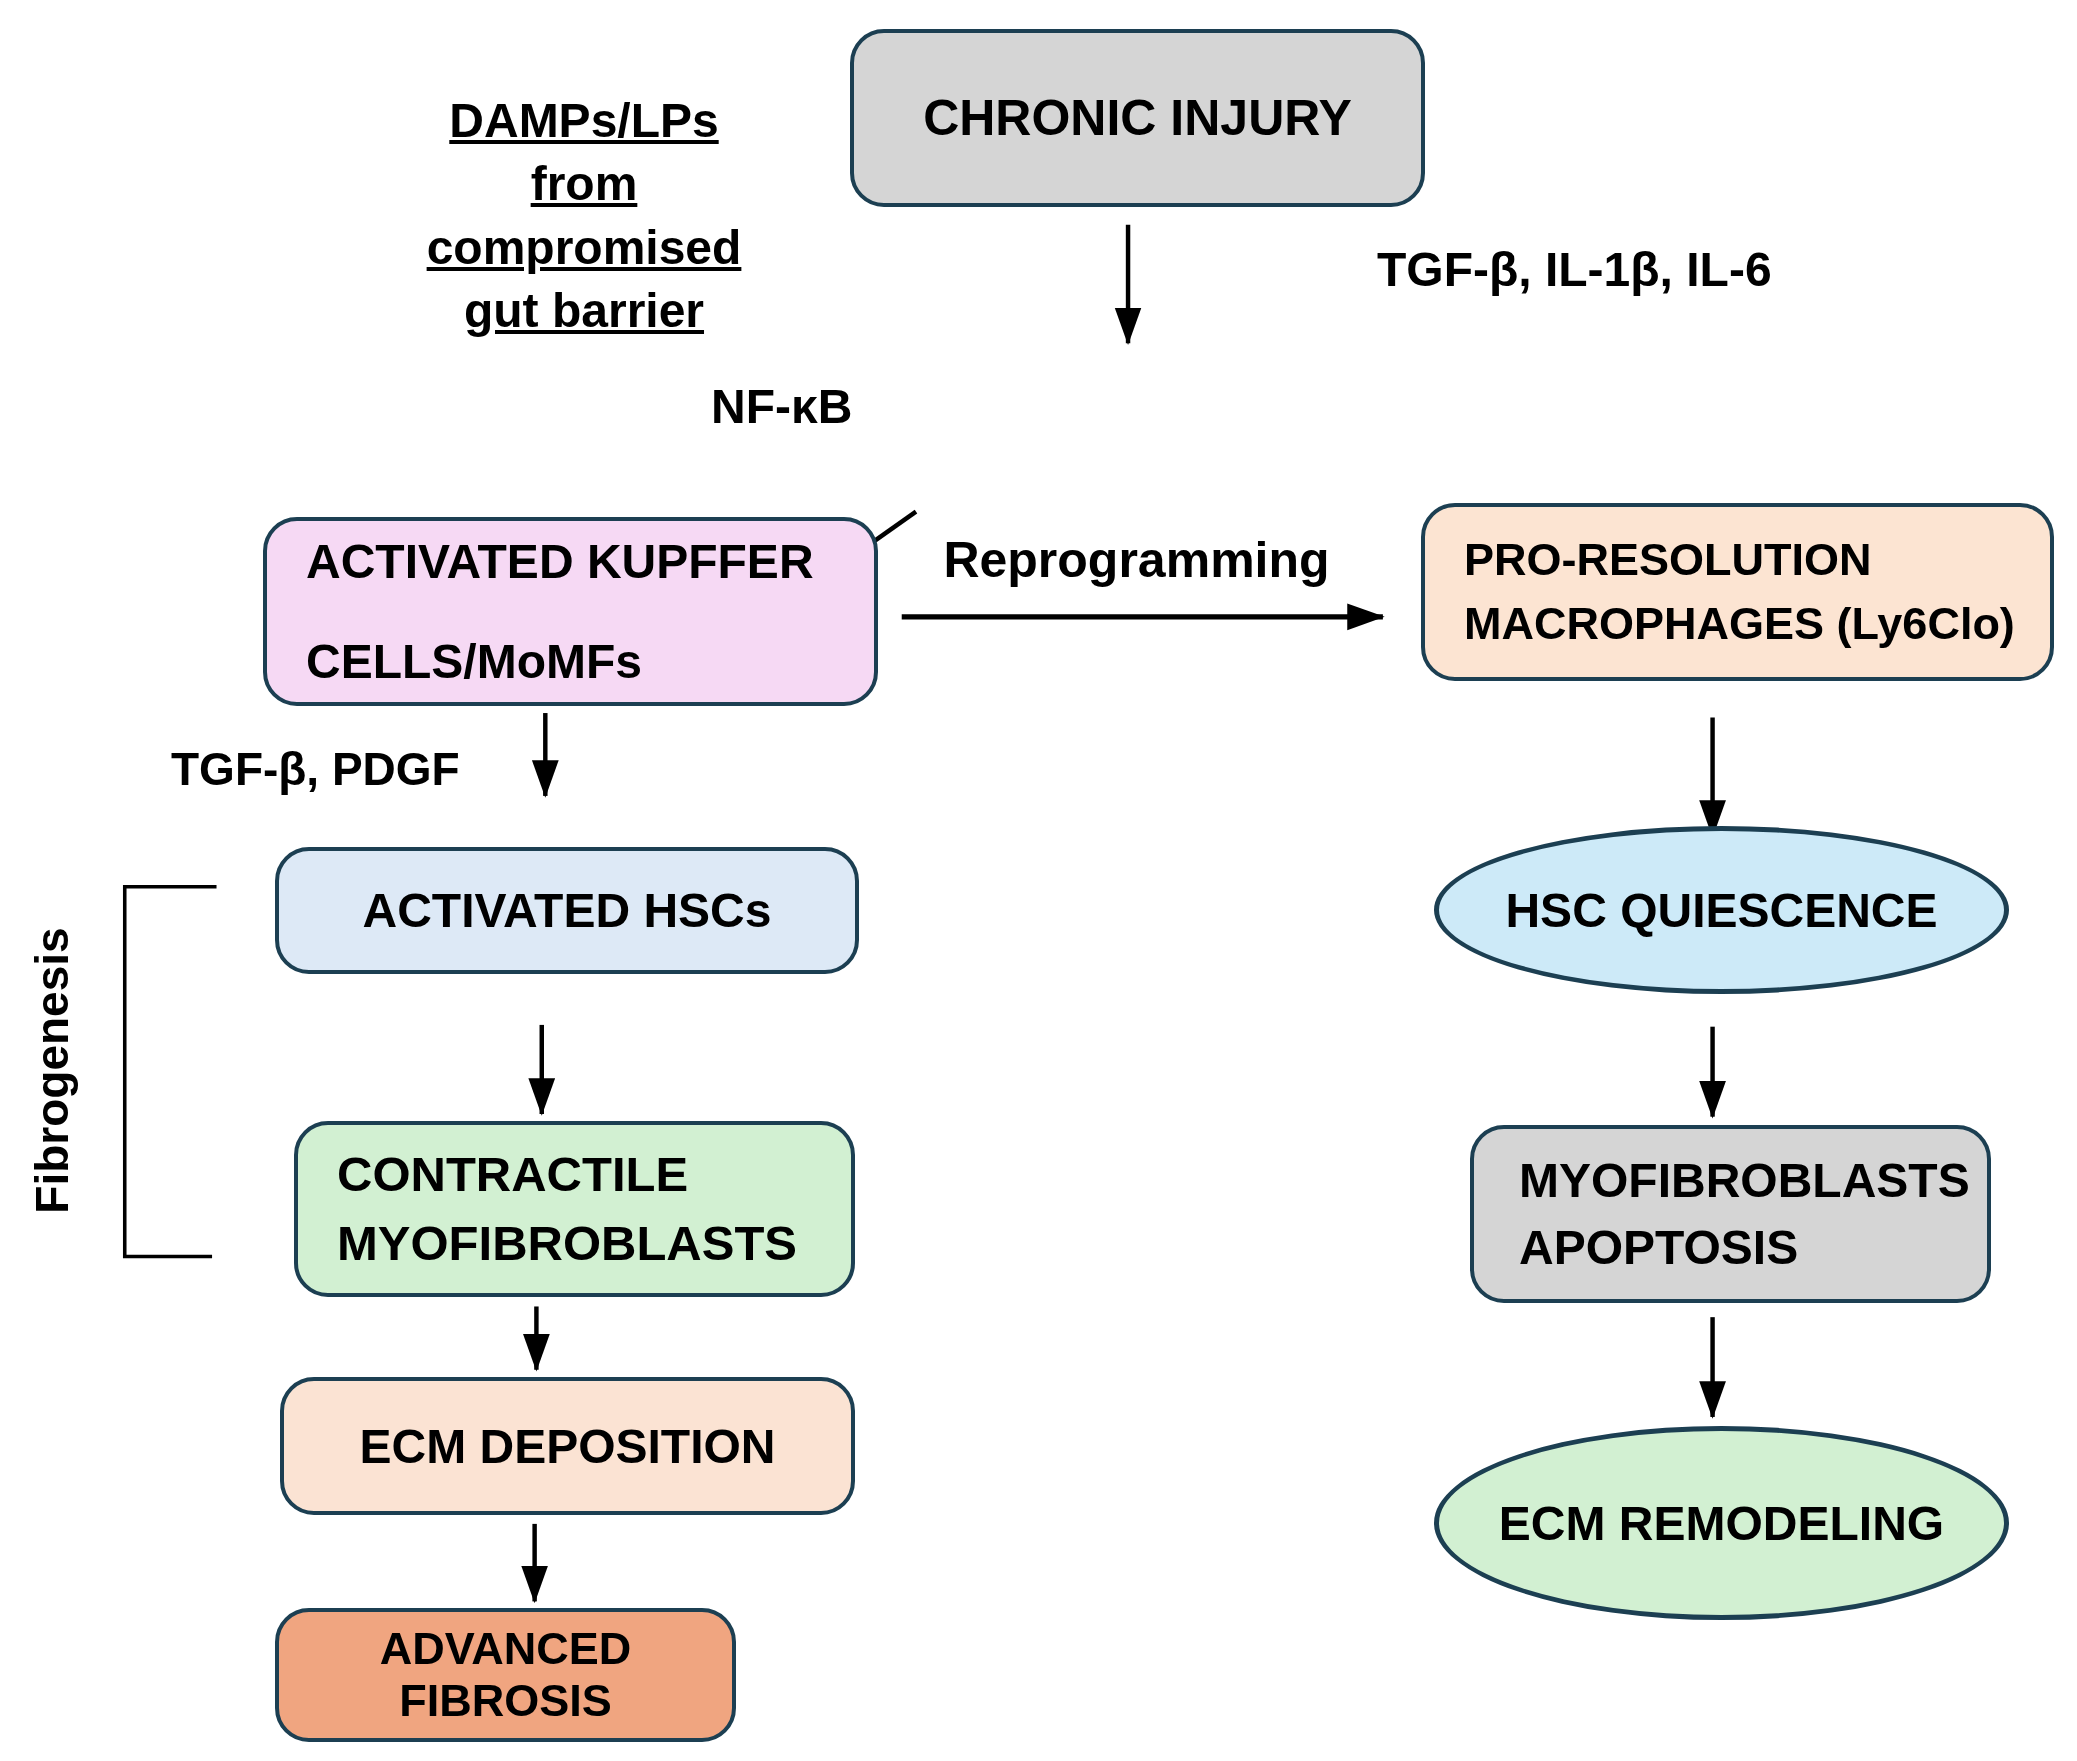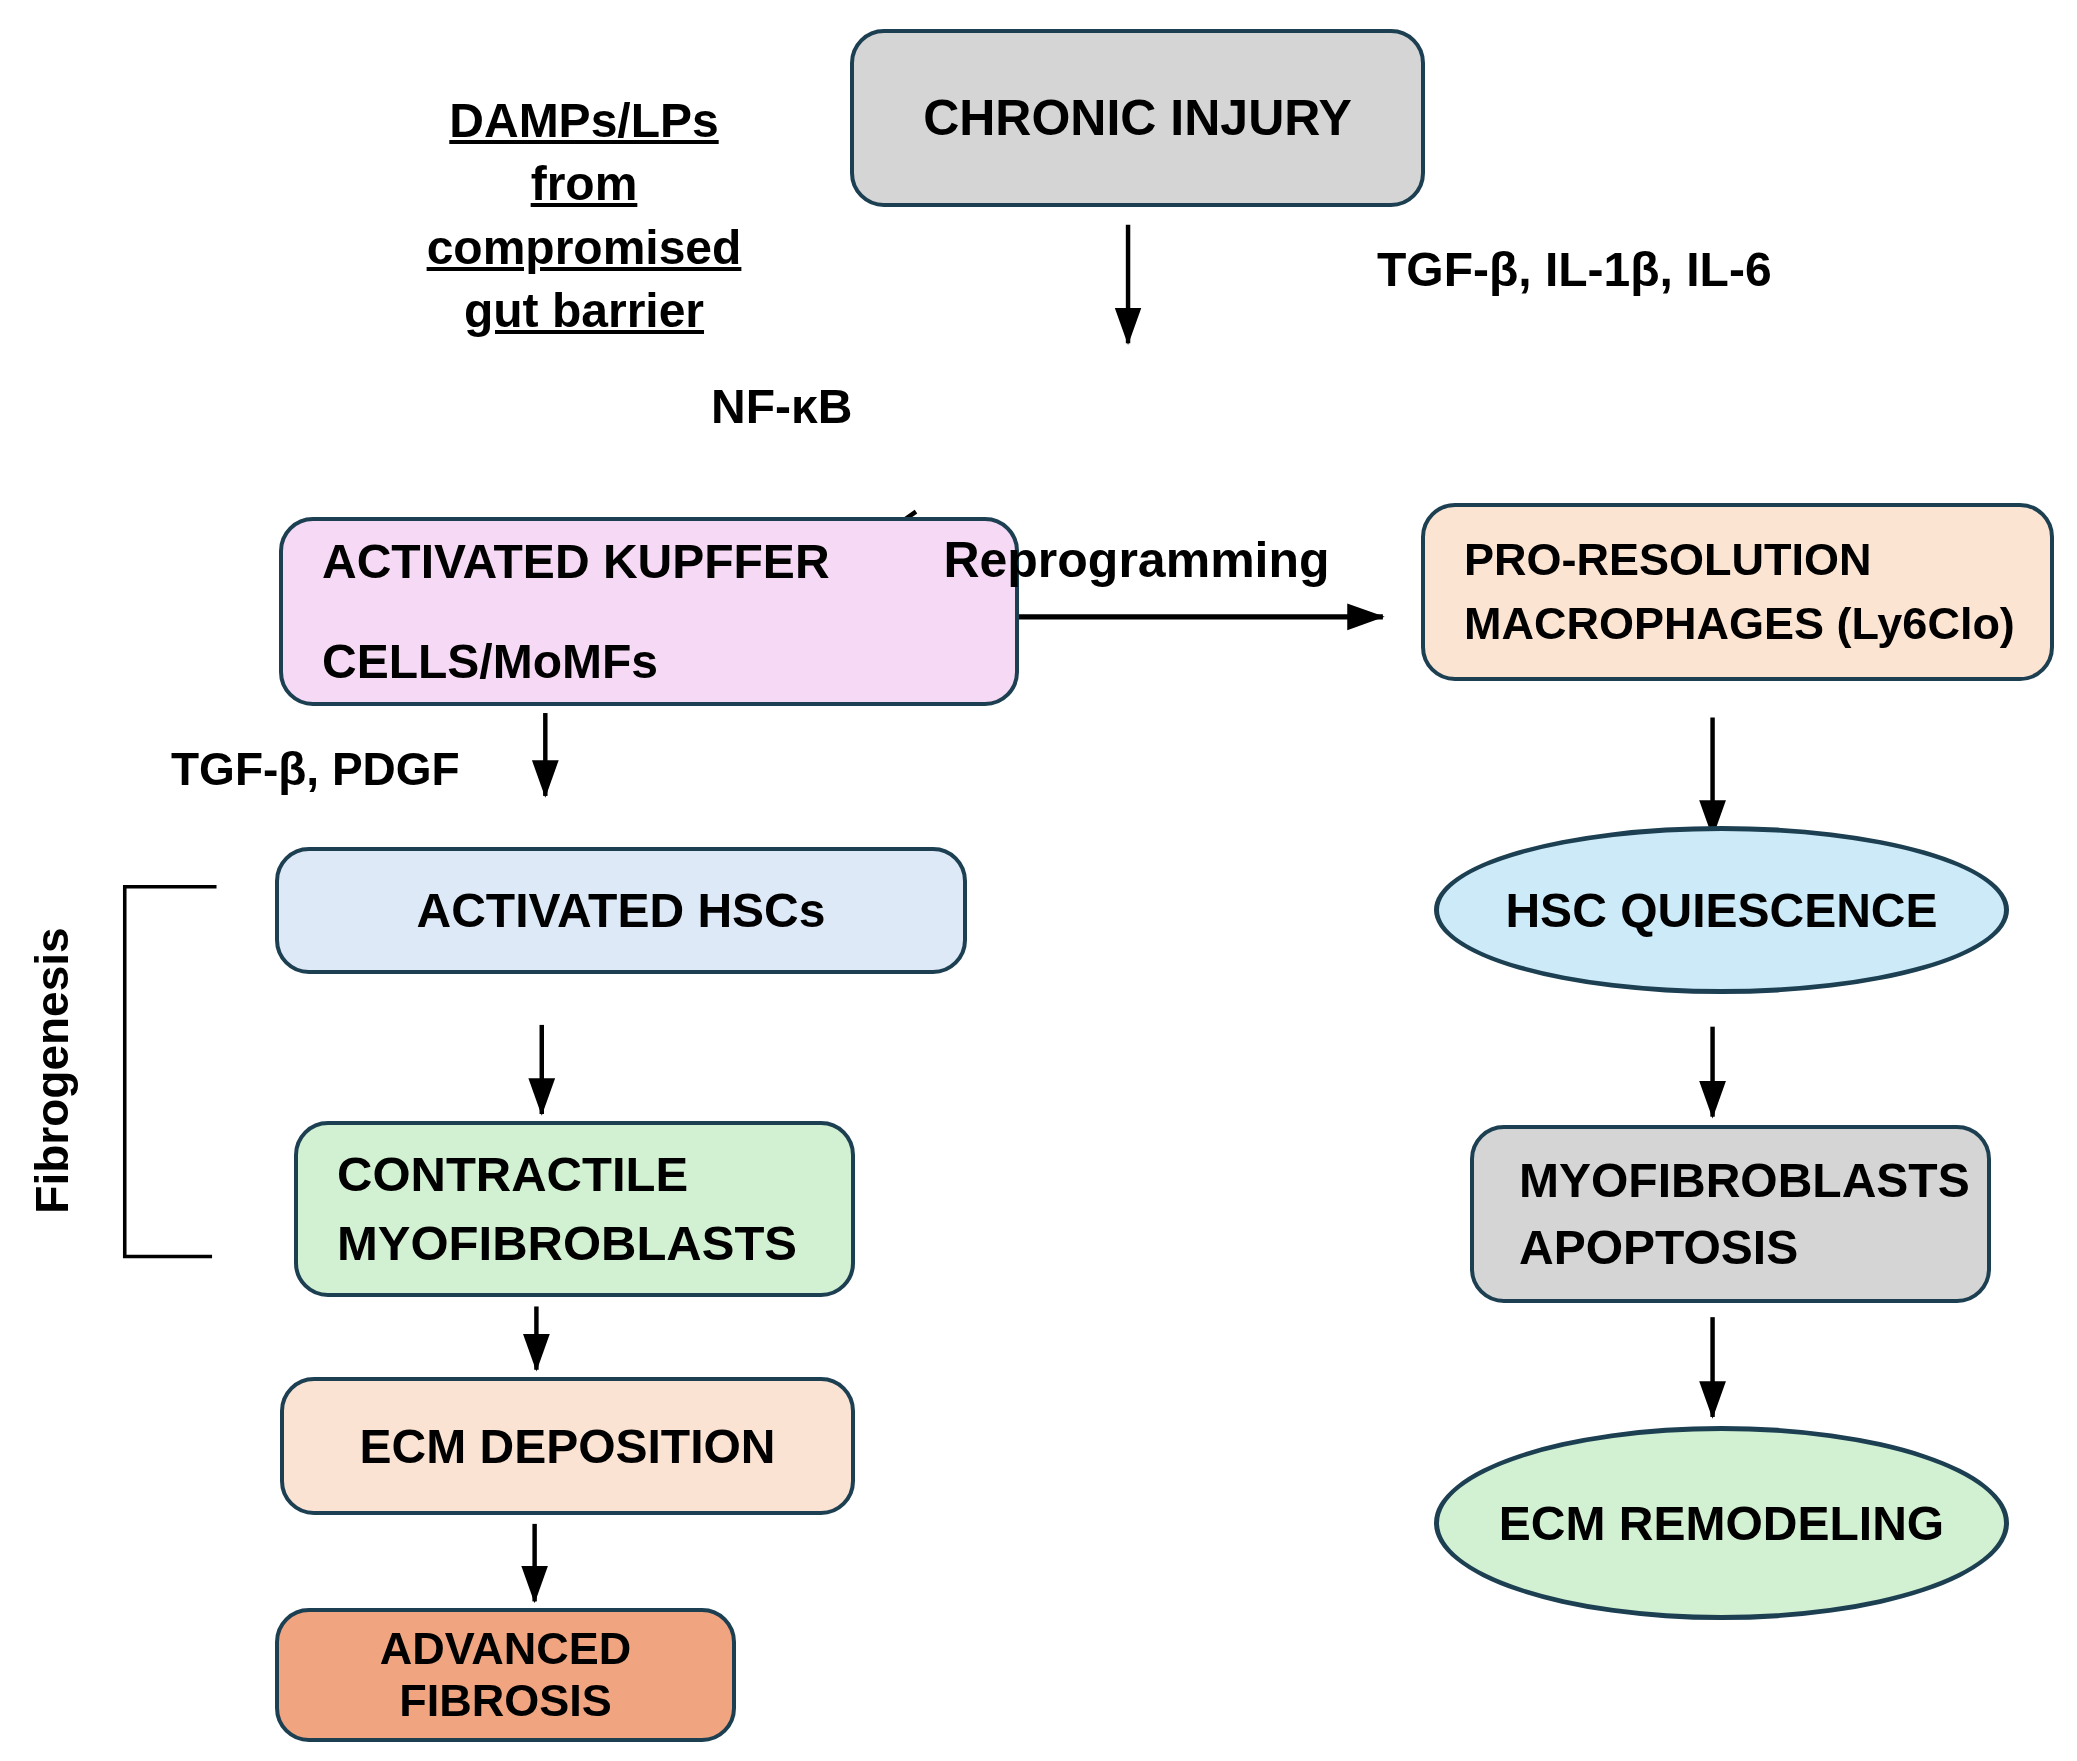--- a/index.html
+++ b/index.html
@@ -28,23 +28,23 @@
     justify-content: center;
   }
   .rect { border-radius: 34px; }
   .ellipse { border-radius: 50%; border-width: 5.3px; }
   .center { align-items: center; text-align: center; margin-left: 8px; }
   .leftpad { align-items: flex-start; text-align: left; padding-left: 39px; }
   .lbl { position: absolute; }
 
   #node-chronic     { left: 842px;  top: 29px;   width: 575px; height: 178px; background:#d5d5d5; font-size:50px; }
   #node-inflam      { left: 891px; top: 323px;  width: 499px; height: 178px; background:#cdeaf8; font-size:48px; }
-  #node-kupffer     { left: 279px;  top: 517px;  width: 740px; height: 189px; background:#f6d9f4; font-size:48px; line-height:1.4;gap:32px; }
+  #node-kupffer     { left: 263px;  top: 517px;  width: 615px; height: 189px; background:#f6d9f4; font-size:48px; line-height:1.4;gap:32px; }
   #node-prores      { left: 1421px; top: 503px;  width: 633px; height: 178px; background:#fce4d2; font-size:45px; line-height:1.42; }
-  #node-hscs        { left: 267px;  top: 847px;  width: 692px; height: 127px; background:#dde9f6; font-size:48px; }
+  #node-hscs        { left: 267px;  top: 847px;  width: 584px; height: 127px; background:#dde9f6; font-size:48px; }
   #node-contractile { left: 294px;  top: 1121px; width: 561px; height: 176px; background:#d2f0d2; font-size:49px; line-height:1.4; }
   #node-ecmdep      { left: 272px;  top: 1377px; width: 575px; height: 138px; background:#fbe3d3; font-size:48px; }
   #node-advfib      { left: 267px;  top: 1608px; width: 461px; height: 134px; background:#f0a580; font-size:45px; }
   #node-quiescence  { left: 1426px; top: 826px;  width: 575px; height: 168px; background:#cdeaf8; font-size:48px; }
   #node-apoptosis   { left: 1470px; top: 1125px; width: 521px; height: 178px; background:#d5d5d5; font-size:48px; line-height:1.4; padding-left:45px; }
   #node-remodeling  { left: 1426px; top: 1426px; width: 575px; height: 194px; background:#d2f0d2; font-size:48px; }
 
   #lbl-damps    { left: 348px;  top: 89px; width: 472px; text-align:center; font-size:48px; line-height:1.32; white-space: pre-line; text-decoration: underline; }
   #lbl-cytok    { left: 1377px; top: 242px; font-size:48px; }
   #lbl-nfkb     { left: 711px;  top: 379px; font-size:48px; }

